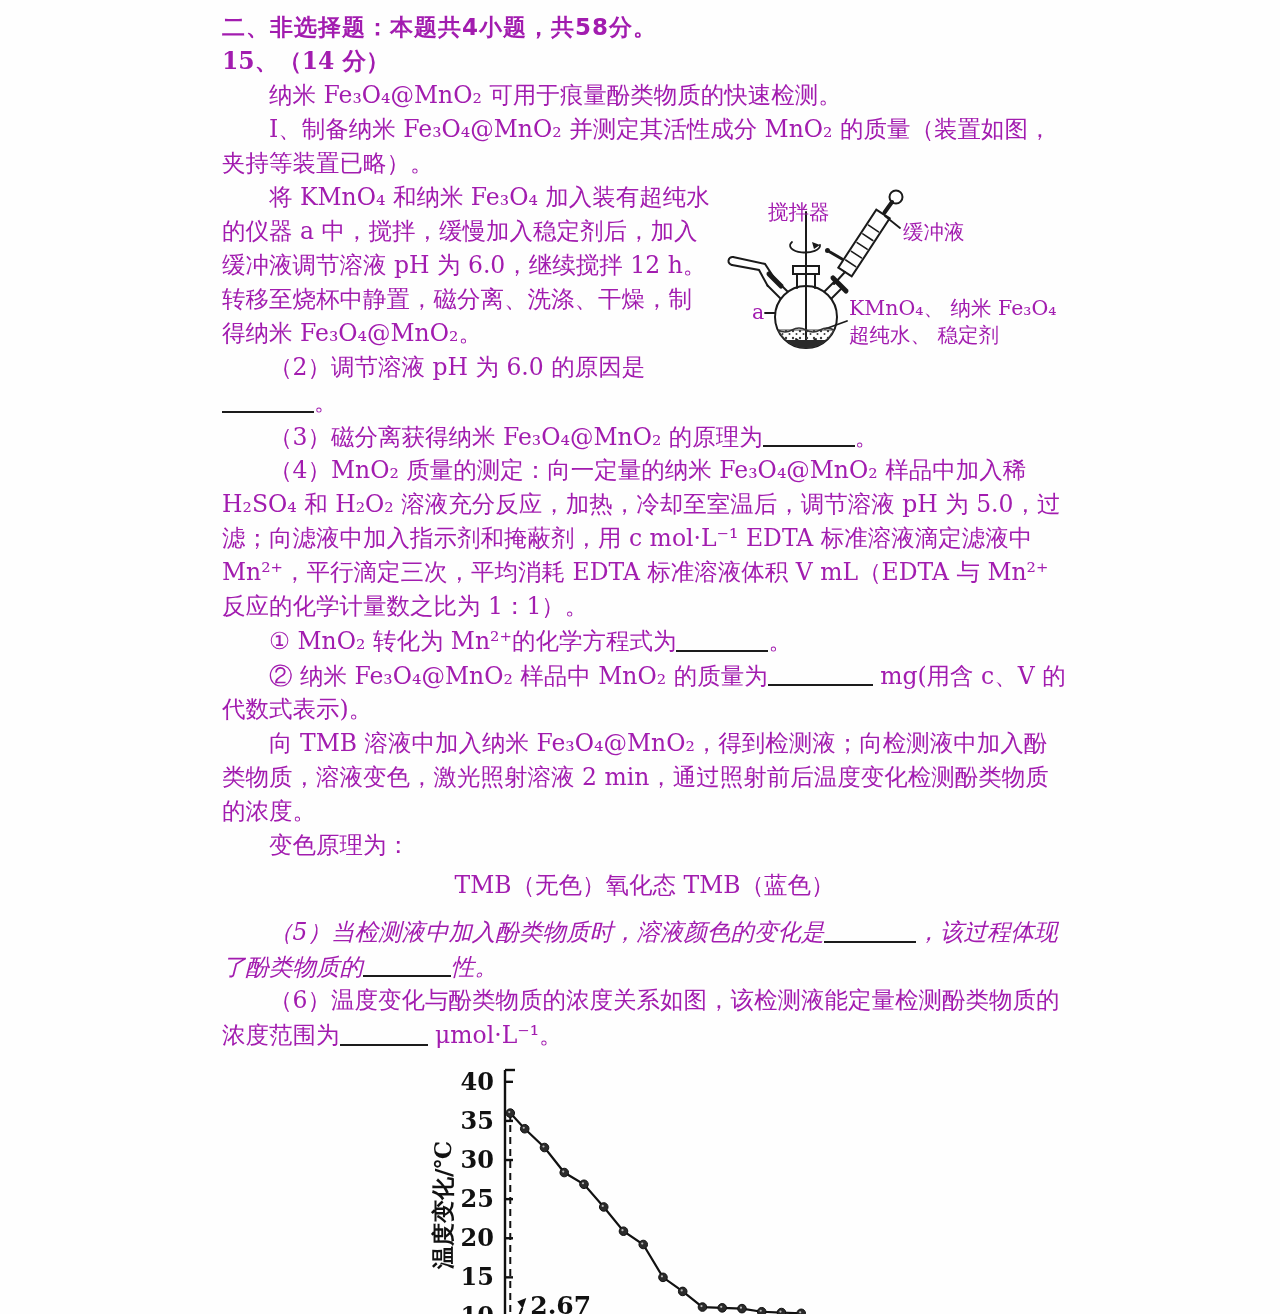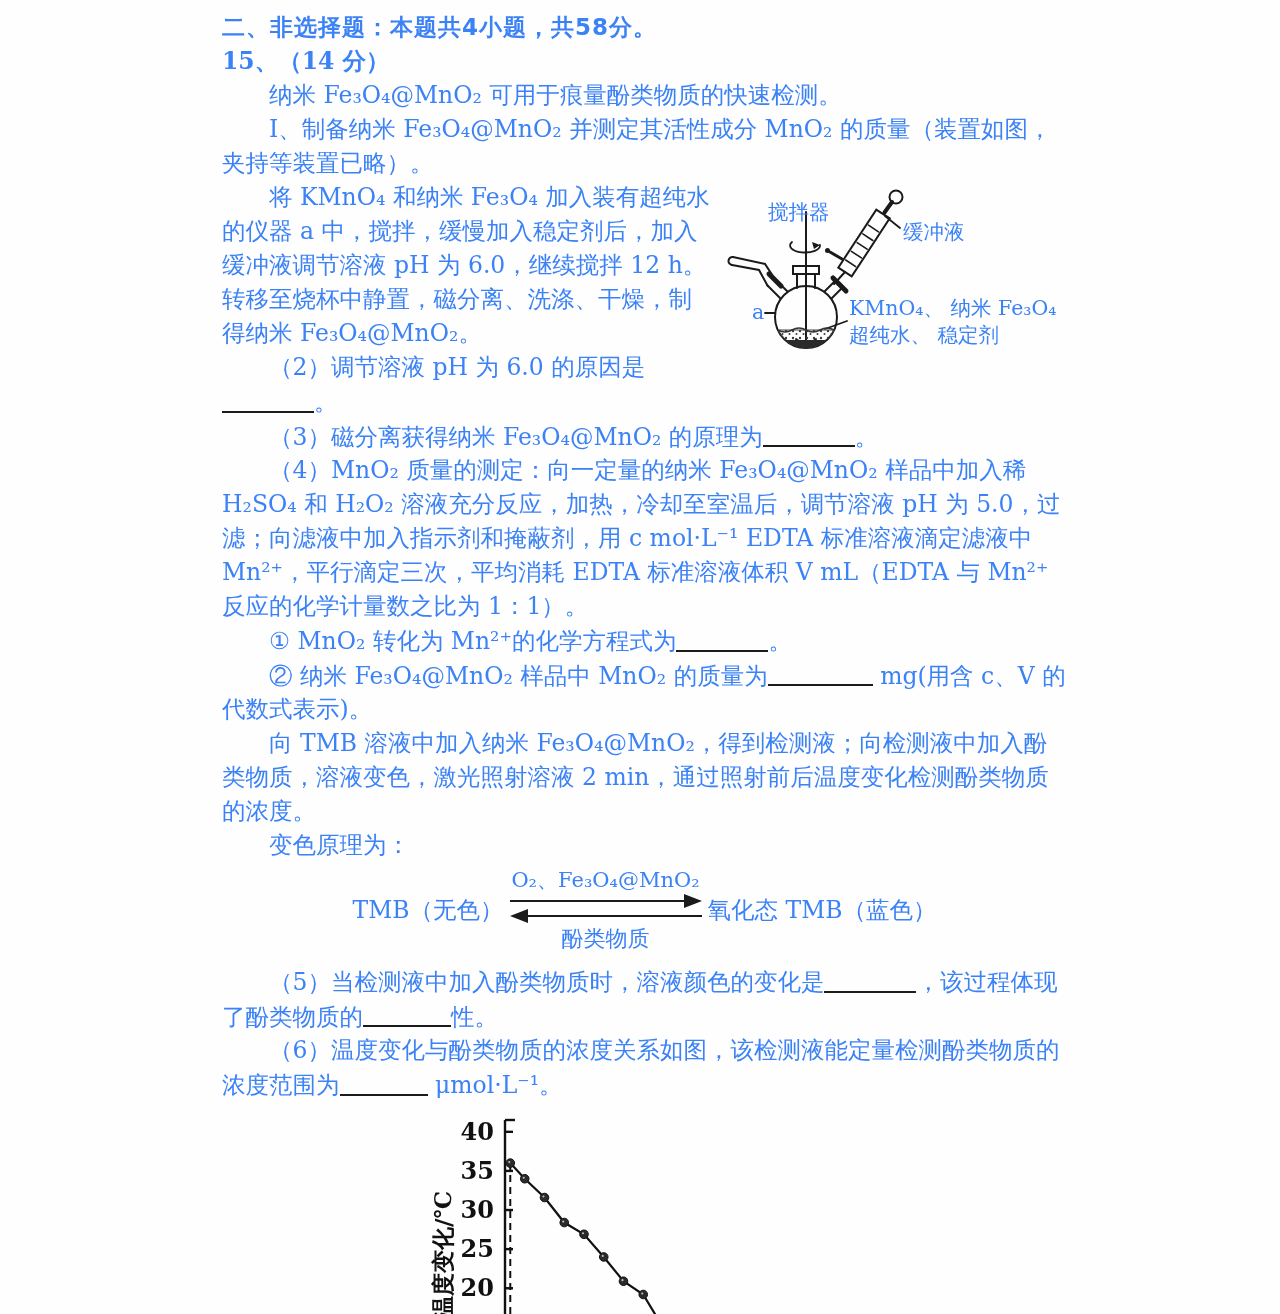--- a/index.html
+++ b/index.html
@@ -1,37 +1,37 @@
 <!DOCTYPE html>
 <html><head>
 <meta charset="utf-8">
 <style>
   html,body{margin:0;padding:0;background:#e8e8e8;}
   .page{
     width:1280px;height:1314px;box-sizing:border-box;background:#fefefe;
-    padding:10px 213px 0 222px;overflow:hidden;color:#3b82f6;
+    padding:10px 213px 0 222px;overflow:hidden;color:#a21caf;
     font-family:"DejaVu Serif","Liberation Serif",serif;
     font-size:23.5px;line-height:34px;
   }
   p{margin:0;}
   .indent{text-indent:2em;}
   .sec-header{font-family:"DejaVu Sans","Liberation Sans",sans-serif;font-weight:700;font-size:23px;letter-spacing:1px;}
   .qnum{font-weight:700;}
   .blank{display:inline-block;height:1em;border-bottom:2px solid #1c1c1c;vertical-align:baseline;transform:translateY(3px);}
   .w92{width:92px;} .w105{width:105px;} .w88{width:88px;}
   
   .apparatus{float:right;width:346px;height:184px;position:relative;margin:2px 0 4px 10px;}
   .apparatus svg{position:absolute;left:0;top:0;}
   .dlabel{position:absolute;font-size:20.5px;white-space:nowrap;line-height:24px;}
   
   .eq-row{display:flex;justify-content:center;align-items:center;margin:6px 0 10px 0;}
   .eq-mid{display:flex;flex-direction:column;align-items:center;margin:0 4px;}
   .eq-toplabel{font-size:21px;line-height:24px;margin-bottom:1px;}
   .eq-botlabel{font-size:22px;line-height:26px;margin-top:1px;}
-  .q5block{margin-top:12px;}
+  .q5block{margin-top:12px;font-style:italic;}
   
   .chartwrap{margin-left:205px;margin-top:8px;}
   #chartsvg text{font-family:"DejaVu Serif","Liberation Serif",serif;fill:#111;}
 </style>
 </head>
 <body>
 
 <div class="page">
 
   <p class="sec-header">二、非选择题：本题共4小题，共58分。</p>
@@ -115,32 +115,20 @@
   <p class="indent">（4）MnO₂ 质量的测定：向一定量的纳米 Fe₃O₄@MnO₂ 样品中加入稀 H₂SO₄ 和 H₂O₂ 溶液充分反应，加热，冷却至室温后，调节溶液 pH 为 5.0，过滤；向滤液中加入指示剂和掩蔽剂，用 c mol·L⁻¹ EDTA 标准溶液滴定滤液中 Mn²⁺，平行滴定三次，平均消耗 EDTA 标准溶液体积 V mL（EDTA 与 Mn²⁺反应的化学计量数之比为 1：1）。</p>
 
   <p class="indent"><span>① MnO₂ 转化为 Mn²⁺的化学方程式为</span><span class="blank w92"></span><span>。</span></p>
   <p class="indent"><span>② 纳米 Fe₃O₄@MnO₂ 样品中 MnO₂ 的质量为</span><span class="blank w105"></span><span> mg(用含 c、V 的代数式表示)。</span></p>
 
   <p class="indent">向 TMB 溶液中加入纳米 Fe₃O₄@MnO₂，得到检测液；向检测液中加入酚类物质，溶液变色，激光照射溶液 2 min，通过照射前后温度变化检测酚类物质的浓度。</p>
   <p class="indent">变色原理为：</p>
 
   <div class="eq-row">
     <span>TMB（无色）</span>
-    <span class="eq-mid">
-      <span class="eq-toplabel">O₂、Fe₃O₄@MnO₂</span>
-      <svg width="196" height="32" viewBox="0 0 196 32">
-        <g stroke="#1a1a1a" stroke-width="2.2">
-          <line x1="2" y1="8" x2="180" y2="8"></line>
-          <line x1="14" y1="23" x2="194" y2="23"></line>
-        </g>
-        <path d="M 194 8 l -18 -7 v 14 z" fill="#1a1a1a"></path>
-        <path d="M 2 23 l 18 -7 v 14 z" fill="#1a1a1a"></path>
-      </svg>
-      <span class="eq-botlabel">酚类物质</span>
-    </span>
     <span>氧化态 TMB（蓝色）</span>
   </div>
 
   <p class="indent q5block"><span>（5）当检测液中加入酚类物质时，溶液颜色的变化是</span><span class="blank w92"></span><span>，该过程体现了酚类物质的</span><span class="blank w88"></span><span>性。</span></p>
 
   <p class="indent"><span>（6）温度变化与酚类物质的浓度关系如图，该检测液能定量检测酚类物质的浓度范围为</span><span class="blank w88"></span><span> μmol·L⁻¹。</span></p>
 
   <div class="chartwrap">
     <svg id="chartsvg" width="448" height="352" viewBox="0 0 448 352">
         <line x1="78" y1="10" x2="78" y2="276" stroke="#111" stroke-width="2.4"></line>

